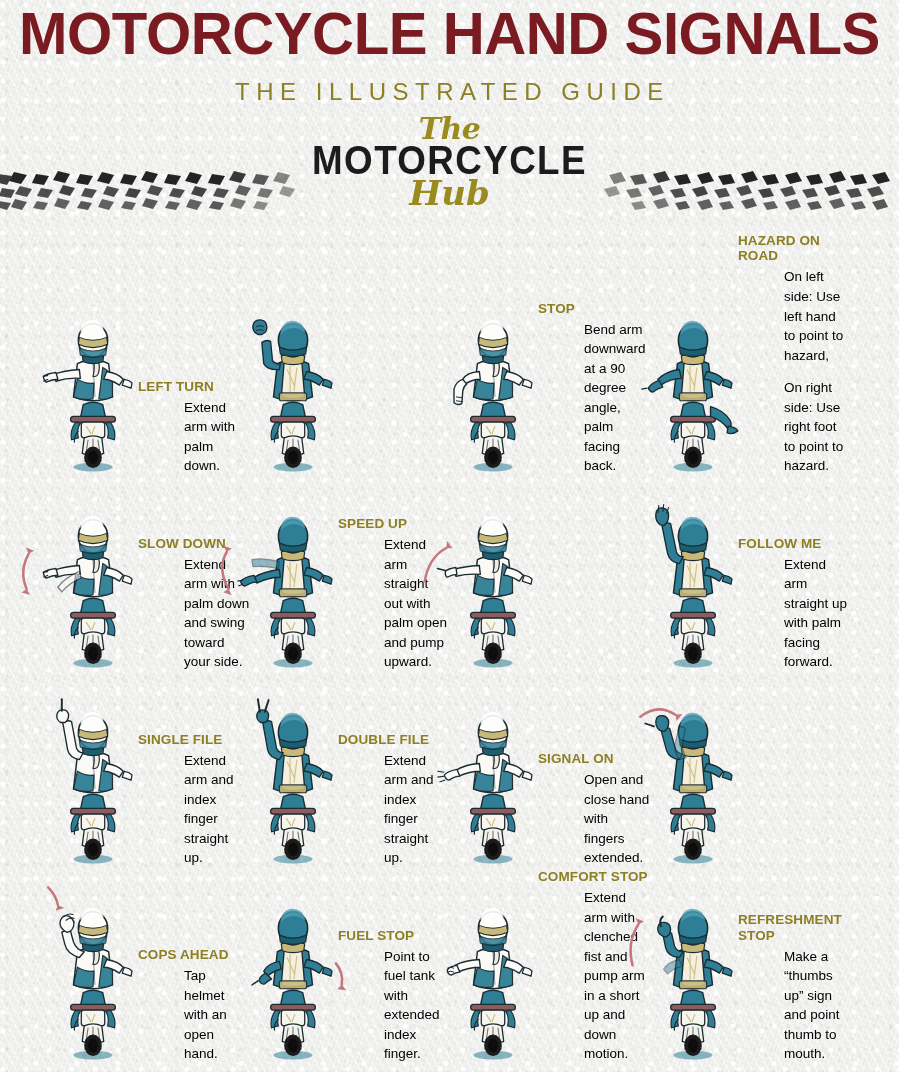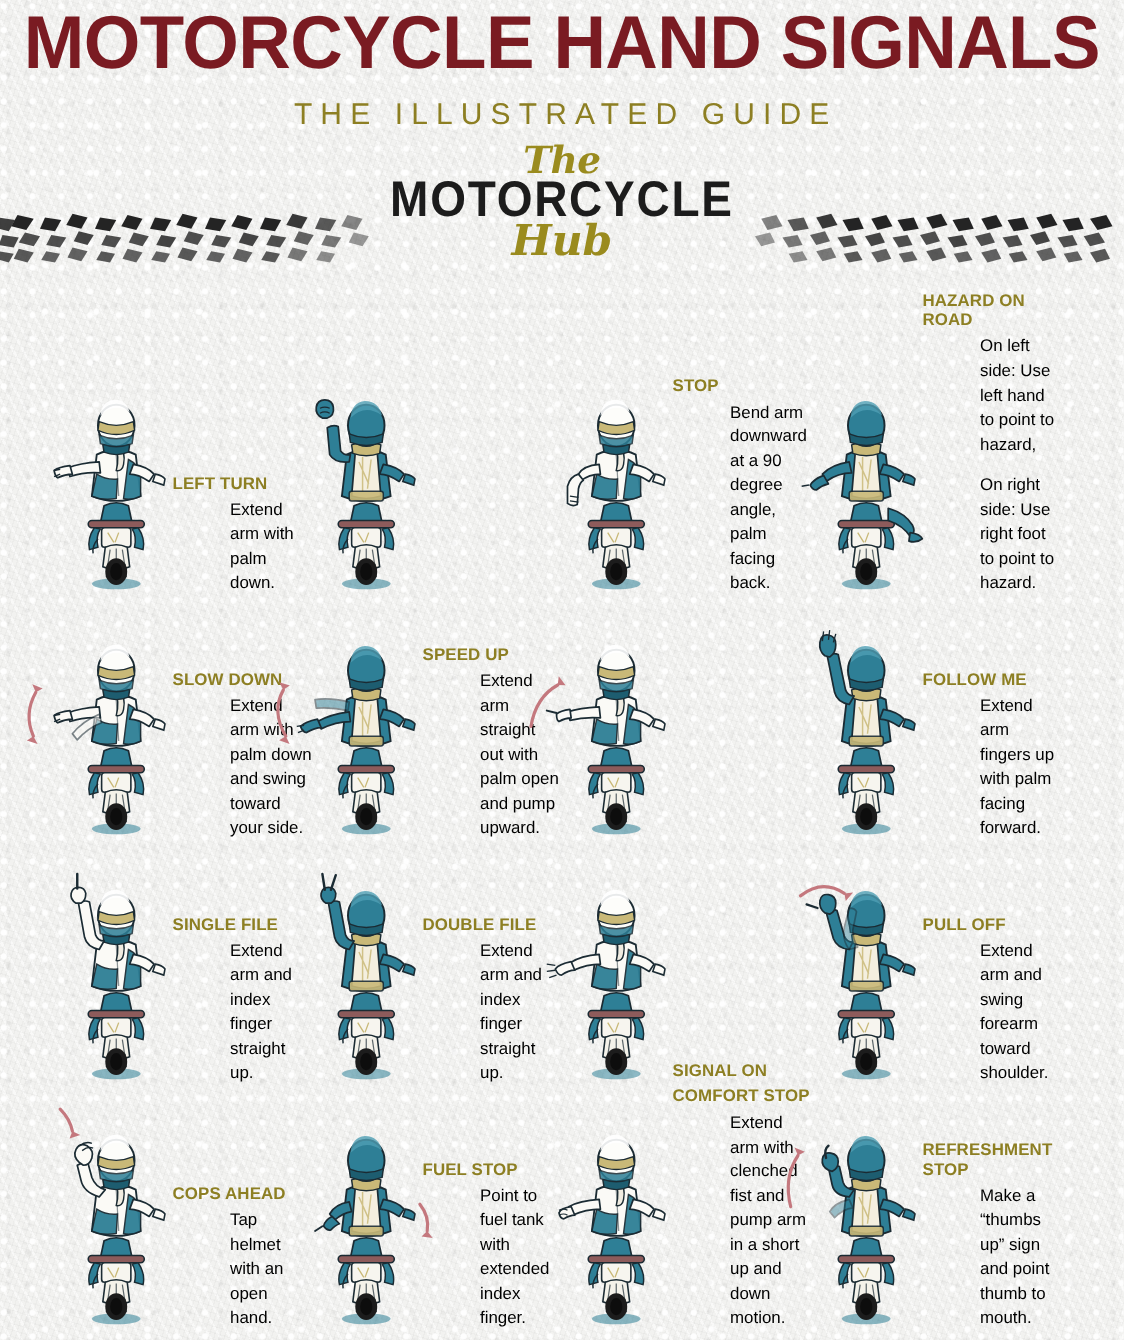--- a/index.html
+++ b/index.html
@@ -601,21 +601,21 @@
         <path d="M54 70 q12 2 17 8 l-4 6 q-9 -6 -16 -6 z" fill="#2e7f96" stroke="#1b2b33" stroke-width="1.4" stroke-linejoin="round"></path>
             <path d="M72 78 q6 1 8 4 l-1 5 q-6 -2 -9 -3 z" fill="#2e7f96" stroke="#1b2b33" stroke-width="1.3"></path>
         <path d="M26 66 q-10 -2 -12 -10 l-6 -30 q5 -3 9 -1 l6 29 q2 5 7 5 z" fill="#2e7f96" stroke="#1b2b33" stroke-width="1.4" stroke-linejoin="round"></path>
         <path d="M6 26 q-5 -4 -4 -11 q1 -7 7 -6 q6 1 6 8 q0 7 -5 10 z" fill="#2e7f96" stroke="#1b2b33" stroke-width="1.4" stroke-linejoin="round"></path>
         <path d="M4 14 l1 -8 M9 13 l1 -8 M13 15 l2 -7" stroke="#1b2b33" stroke-width="1.1" fill="none"></path>
       </svg>
     </div>
     <div class="card-text">
       <div class="card-title">FOLLOW ME</div>
       <div class="card-body">
-            <p>Extend arm fingers up with palm facing forward.</p>
+            <p>Extend arm straight up with palm facing forward.</p>
           </div>
     </div>
       </div>
       <div class="signal-card">
     <div class="rider-slot">
       <svg width="78" height="180" viewBox="0 0 80 180">
 
   <ellipse cx="40" cy="168" rx="20" ry="4.5" fill="#2e7f96" opacity=".55"></ellipse>
   <path d="M30 104 q10 -5 20 0 l3 14 q-13 5 -26 0 z" fill="#2e7f96" stroke="#1b2b33" stroke-width="1.4"></path>
   <rect x="17" y="116" width="46" height="6" rx="3" fill="#8d5b5b" stroke="#1b2b33" stroke-width="1.3"></rect>
@@ -727,20 +727,23 @@
 
         <path d="M54 70 q12 2 17 8 l-4 6 q-9 -6 -16 -6 z" fill="#fbfaf6" stroke="#1b2b33" stroke-width="1.4" stroke-linejoin="round"></path>
             <path d="M72 78 q6 1 8 4 l-1 5 q-6 -2 -9 -3 z" fill="#fbfaf6" stroke="#1b2b33" stroke-width="1.3"></path>
         <path d="M26 70 q-15 1 -24 7 l3 6 q11 -5 22 -5 z" fill="#fbfaf6" stroke="#1b2b33" stroke-width="1.4" stroke-linejoin="round"></path>
         <path d="M3 76 q-10 2 -13 6 q2 5 5 5 q6 -4 11 -4 z" fill="#fbfaf6" stroke="#1b2b33" stroke-width="1.4" stroke-linejoin="round"></path>
         <path d="M-10 79 l-7 -1 M-10 83 l-7 1 M-9 87 l-6 2" stroke="#1b2b33" stroke-width="1.1" fill="none"></path>
       </svg>
     </div>
     <div class="card-text">
       <div class="card-title">SIGNAL ON</div>
+      <div class="card-body">
+            <p>Open and close hand with fingers extended.</p>
+          </div>
     </div>
       </div>
       <div class="signal-card">
     <div class="rider-slot">
       <svg width="78" height="180" viewBox="0 0 80 180">
         <g>
               <path d="M-14 22 q18 -14 36 -2" stroke="#c4787e" stroke-width="2.6" fill="none" stroke-linecap="round"></path>
               <path d="M22 20 l-4 -6 l9 2 z" fill="#c4787e" transform="rotate(118 22 20)"></path>
             </g>
 
@@ -769,26 +772,20 @@
 
         <path d="M54 70 q12 2 17 8 l-4 6 q-9 -6 -16 -6 z" fill="#2e7f96" stroke="#1b2b33" stroke-width="1.4" stroke-linejoin="round"></path>
             <path d="M72 78 q6 1 8 4 l-1 5 q-6 -2 -9 -3 z" fill="#2e7f96" stroke="#1b2b33" stroke-width="1.3"></path>
         <path d="M26 66 q-10 -1 -13 -9 l-6 -22 q5 -3 9 -1 l6 21 q2 5 7 5 z" fill="#2e7f96" stroke="#1b2b33" stroke-width="1.4" stroke-linejoin="round"></path>
         <path d="M6 36 q-5 -4 -4 -10 q1 -6 7 -5 q6 1 6 7 q0 7 -5 9 z" fill="#2e7f96" stroke="#1b2b33" stroke-width="1.4" stroke-linejoin="round"></path>
         <path d="M0 32 l-9 -3" stroke="#1b2b33" stroke-width="1.8" fill="none" stroke-linecap="round"></path>
         <g opacity=".45">
               <path d="M26 66 q-6 -8 -4 -18 l4 -16 q5 0 6 3 l-3 15 q0 8 4 14 z" fill="#2e7f96" stroke="#1b2b33" stroke-width="1.4" stroke-linejoin="round"></path>
             </g>
       </svg>
-    </div>
-    <div class="card-text">
-      <div class="card-title">PULL OFF</div>
-      <div class="card-body">
-            <p>Extend arm and swing forearm toward shoulder.</p>
-          </div>
     </div>
       </div>
       <div class="signal-card">
     <div class="rider-slot">
       <svg width="78" height="180" viewBox="0 0 80 180">
         <g>
               <path d="M-6 -4 q8 8 10 18" stroke="#c4787e" stroke-width="2.6" fill="none" stroke-linecap="round"></path>
               <path d="M4 14 l-4 -6 l9 2 z" fill="#c4787e" transform="rotate(150 4 14)"></path>
             </g>
 

